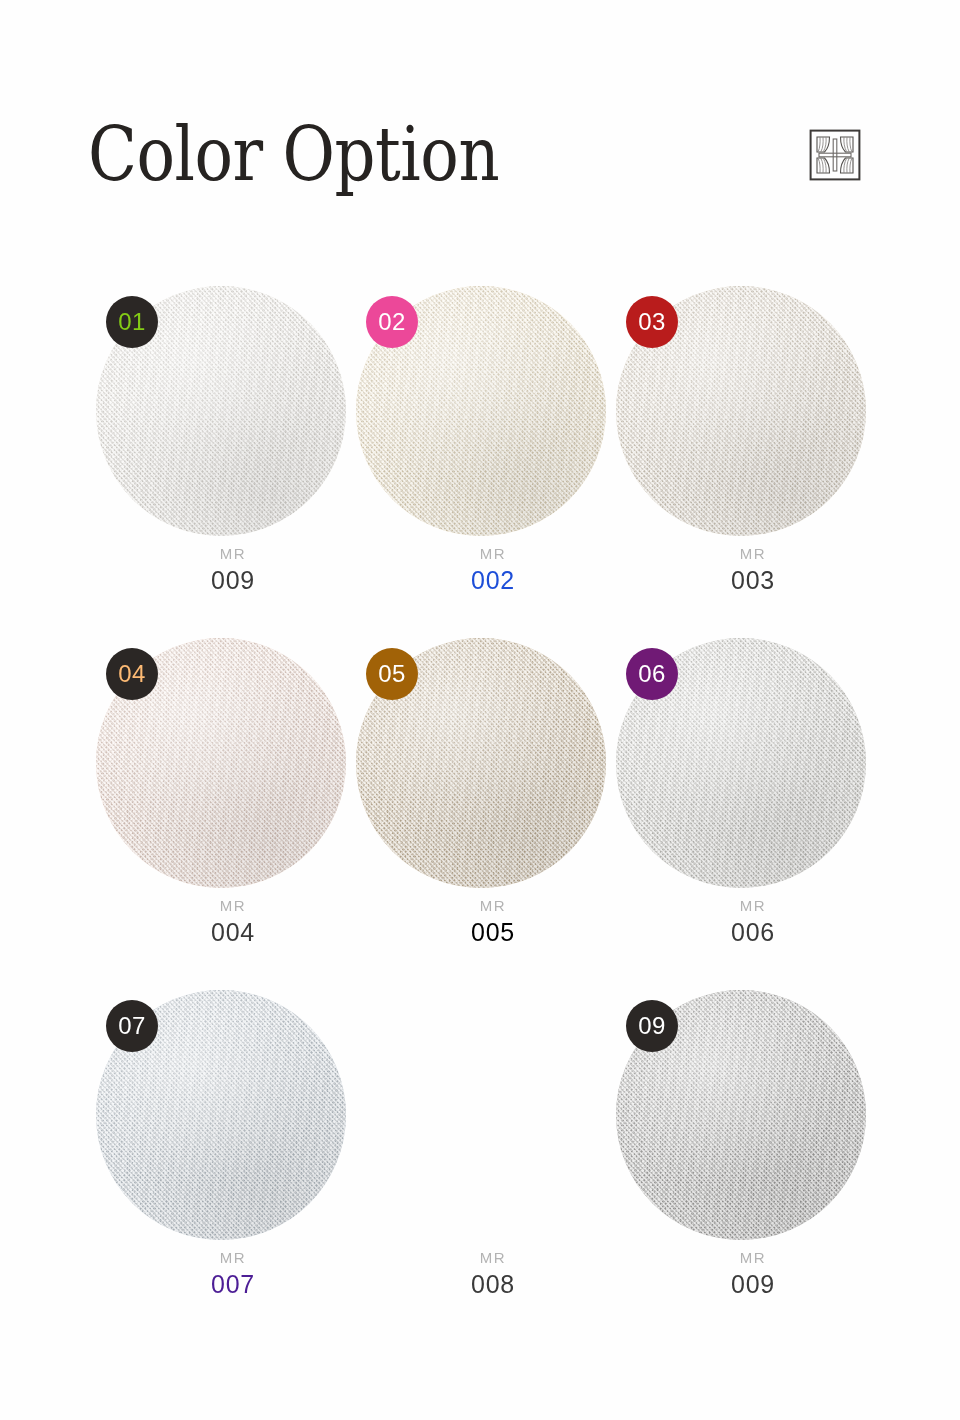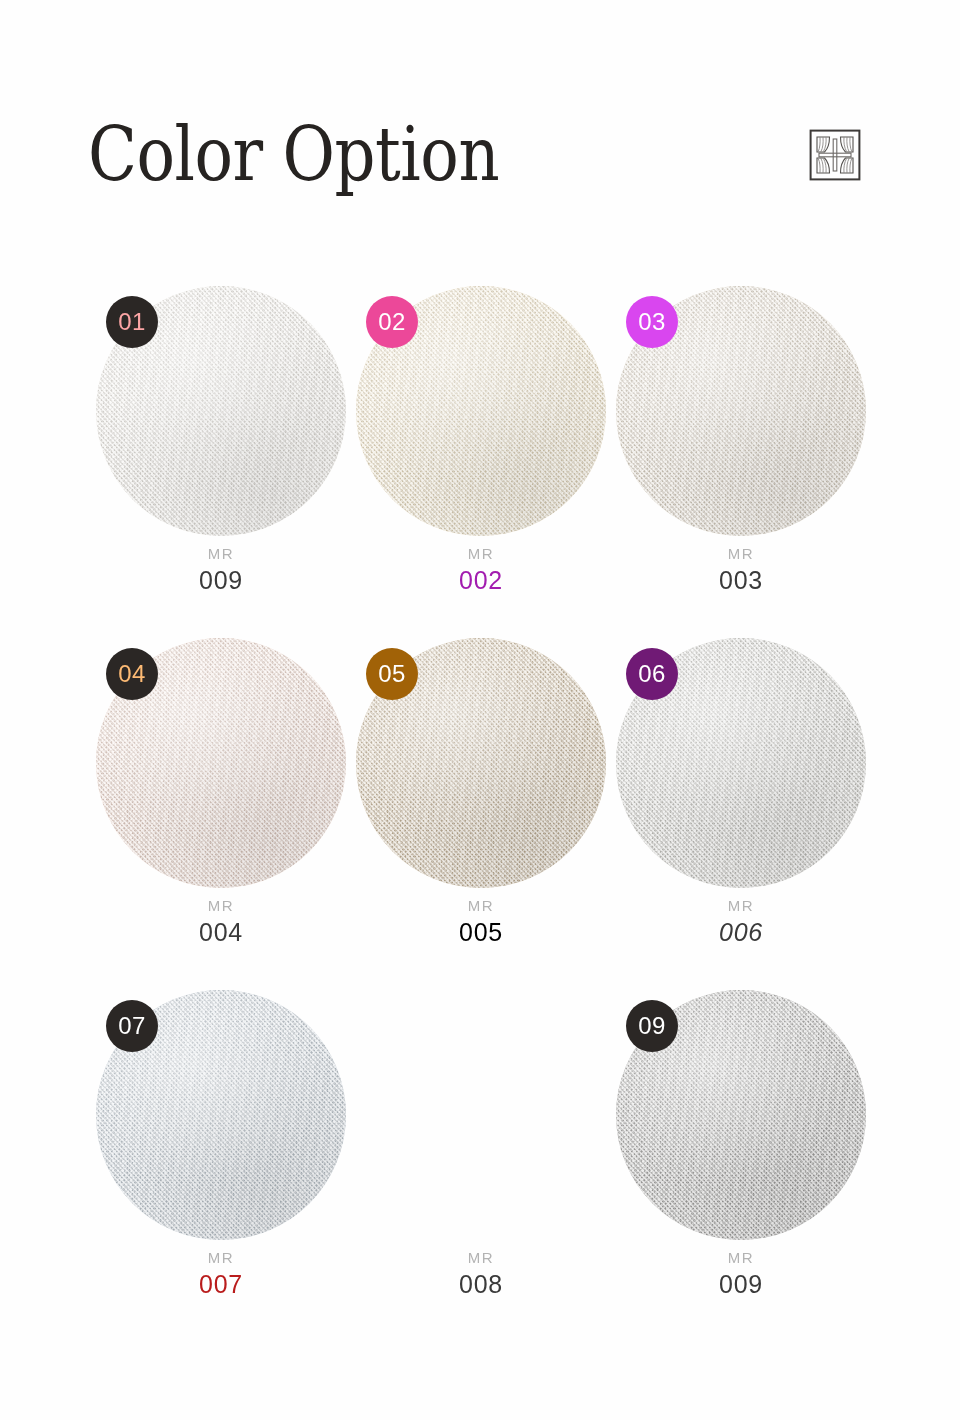--- a/index.html
+++ b/index.html
@@ -157,21 +157,21 @@
     font-weight: 400;
     letter-spacing: 0.3px;
     z-index: 3;
     line-height: 1;
     padding-bottom: 1px;
     box-sizing: border-box;
   }
 
   .swatch-caption {
     position: absolute;
-    left: 0;
+    left: 12px;
     top: 268px;
     width: 258px;
     text-align: center;
   }
 
   .caption-prefix {
     font-family: "Liberation Sans", sans-serif;
     font-size: 15px;
     letter-spacing: 1.6px;
     color: #b3b3b3;
@@ -226,47 +226,47 @@
     </div>
   </div>
 
   <div class="swatch-grid" id="swatch-grid">
       <div class="swatch-cell">
         <div class="swatch-disc-wrap">
           <div class="swatch-disc" style="background-color: rgb(242, 239, 233);">
             <div class="weave"></div>
             <div class="shade"></div>
           </div>
-          <div class="swatch-badge" style="background: rgb(43, 39, 37); color: #fca5a5;">01</div>
+          <div class="swatch-badge" style="background: rgb(43, 39, 37); color: #84cc16;">01</div>
         </div>
         <div class="swatch-caption">
           <div class="caption-prefix" style="color: rgb(179, 179, 179);">MR</div>
           <div class="caption-code" style="color: rgb(58, 58, 58);">009</div>
         </div>
       </div>
       <div class="swatch-cell">
         <div class="swatch-disc-wrap">
           <div class="swatch-disc" style="background-color: rgb(244, 231, 202);">
             <div class="weave"></div>
             <div class="shade"></div>
           </div>
           <div class="swatch-badge" style="background: #ec4899; color: rgb(255, 255, 255);">02</div>
         </div>
         <div class="swatch-caption">
           <div class="caption-prefix" style="color: rgb(179, 179, 179);">MR</div>
-          <div class="caption-code" style="color: #a21caf;">002</div>
+          <div class="caption-code" style="color: #1d4ed8;">002</div>
         </div>
       </div>
       <div class="swatch-cell">
         <div class="swatch-disc-wrap">
           <div class="swatch-disc" style="background-color: rgb(230, 221, 206);">
             <div class="weave"></div>
             <div class="shade"></div>
           </div>
-          <div class="swatch-badge" style="background: #d946ef; color: rgb(255, 255, 255);">03</div>
+          <div class="swatch-badge" style="background: #b91c1c; color: rgb(255, 255, 255);">03</div>
         </div>
         <div class="swatch-caption">
           <div class="caption-prefix" style="color: rgb(179, 179, 179);">MR</div>
           <div class="caption-code" style="color: rgb(58, 58, 58);">003</div>
         </div>
       </div>
       <div class="swatch-cell">
         <div class="swatch-disc-wrap">
           <div class="swatch-disc" style="background-color: rgb(243, 220, 209);">
             <div class="weave"></div>
@@ -295,34 +295,34 @@
       <div class="swatch-cell">
         <div class="swatch-disc-wrap">
           <div class="swatch-disc" style="background-color: rgb(211, 210, 205);">
             <div class="weave"></div>
             <div class="shade"></div>
           </div>
           <div class="swatch-badge" style="background: #701a75; color: rgb(255, 255, 255);">06</div>
         </div>
         <div class="swatch-caption">
           <div class="caption-prefix" style="color: rgb(179, 179, 179);">MR</div>
-          <div class="caption-code" style="color: rgb(58, 58, 58); font-style: italic;">006</div>
+          <div class="caption-code" style="color: rgb(58, 58, 58);">006</div>
         </div>
       </div>
       <div class="swatch-cell">
         <div class="swatch-disc-wrap">
           <div class="swatch-disc" style="background-color: rgb(204, 213, 221);">
             <div class="weave"></div>
             <div class="shade"></div>
           </div>
           <div class="swatch-badge" style="background: rgb(43, 39, 37); color: rgb(255, 255, 255);">07</div>
         </div>
         <div class="swatch-caption">
           <div class="caption-prefix" style="color: rgb(179, 179, 179);">MR</div>
-          <div class="caption-code" style="color: #b91c1c;">007</div>
+          <div class="caption-code" style="color: #4c1d95;">007</div>
         </div>
       </div>
       <div class="swatch-cell">
         <div class="swatch-caption">
           <div class="caption-prefix" style="color: rgb(179, 179, 179);">MR</div>
           <div class="caption-code" style="color: rgb(58, 58, 58);">008</div>
         </div>
       </div>
       <div class="swatch-cell">
         <div class="swatch-disc-wrap">

